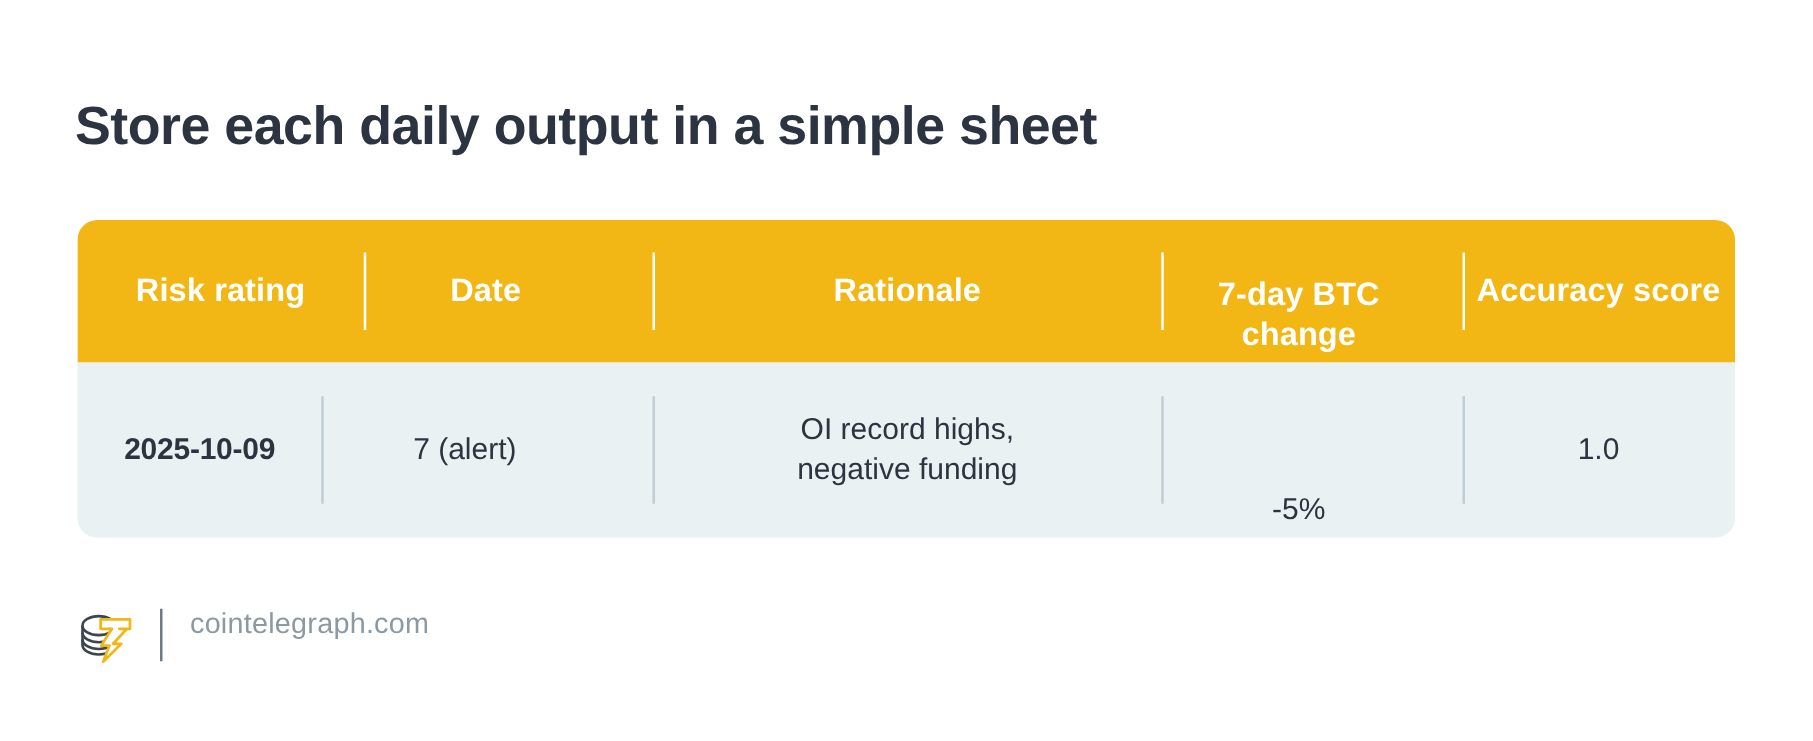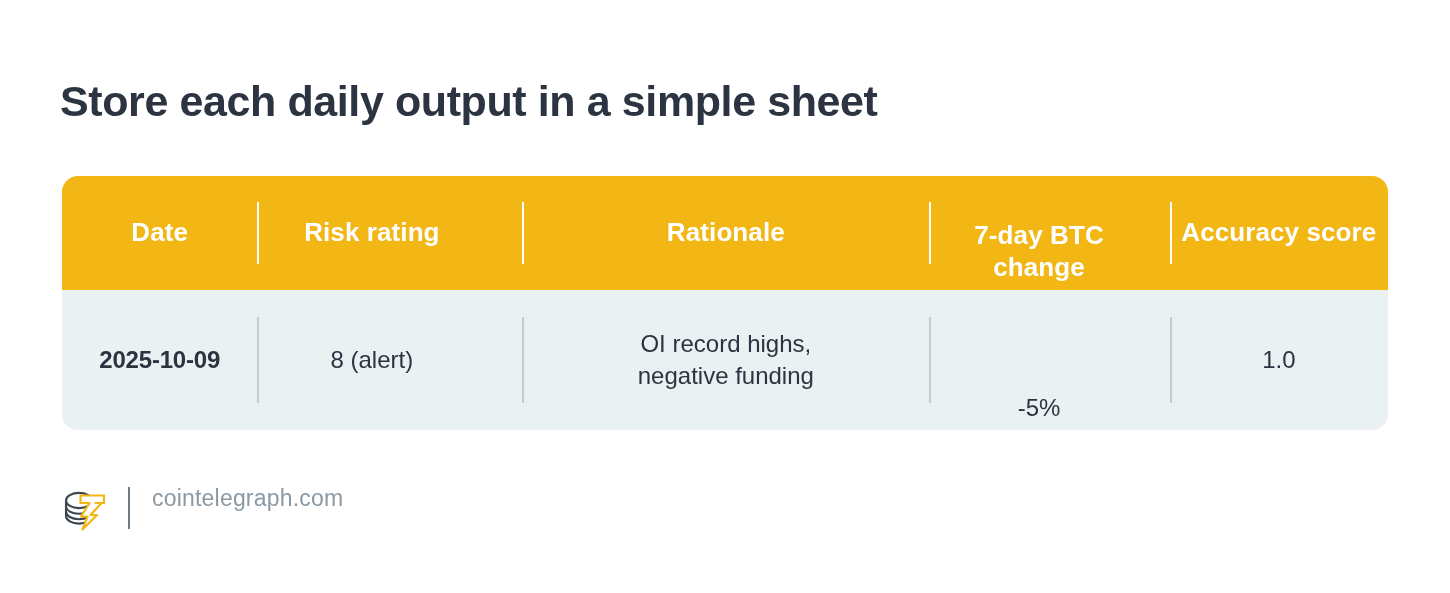--- a/index.html
+++ b/index.html
@@ -146,43 +146,43 @@
 </head>
 <body>
 
 <div class="page">
 
   <h1 class="page-title">Store each daily output in a simple sheet</h1>
 
   <div class="table-card">
 
     <div class="t-row t-head">
+      <div class="t-cell col-risk">
+        <span class="th-text">Risk rating</span>
+      </div>
       <div class="t-cell col-date">
         <span class="th-text">Date</span>
-      </div>
-      <div class="t-cell col-risk">
-        <span class="th-text">Risk rating</span>
       </div>
       <div class="t-cell col-rationale">
         <span class="th-text">Rationale</span>
       </div>
       <div class="t-cell col-btc">
         <span class="th-text">7-day BTC change</span>
       </div>
       <div class="t-cell col-accuracy">
         <span class="th-text">Accuracy score</span>
       </div>
     </div>
 
     <div class="t-row t-body">
       <div class="t-cell col-date">
         <span class="td-text strong">2025-10-09</span>
       </div>
       <div class="t-cell col-risk">
-        <span class="td-text">8 (alert)</span>
+        <span class="td-text">7 (alert)</span>
       </div>
       <div class="t-cell col-rationale">
         <span class="td-text">
           <span>OI record highs,</span><br>
           <span>negative funding</span>
         </span>
       </div>
       <div class="t-cell col-btc">
         <span class="td-text">-5%</span>
       </div>

